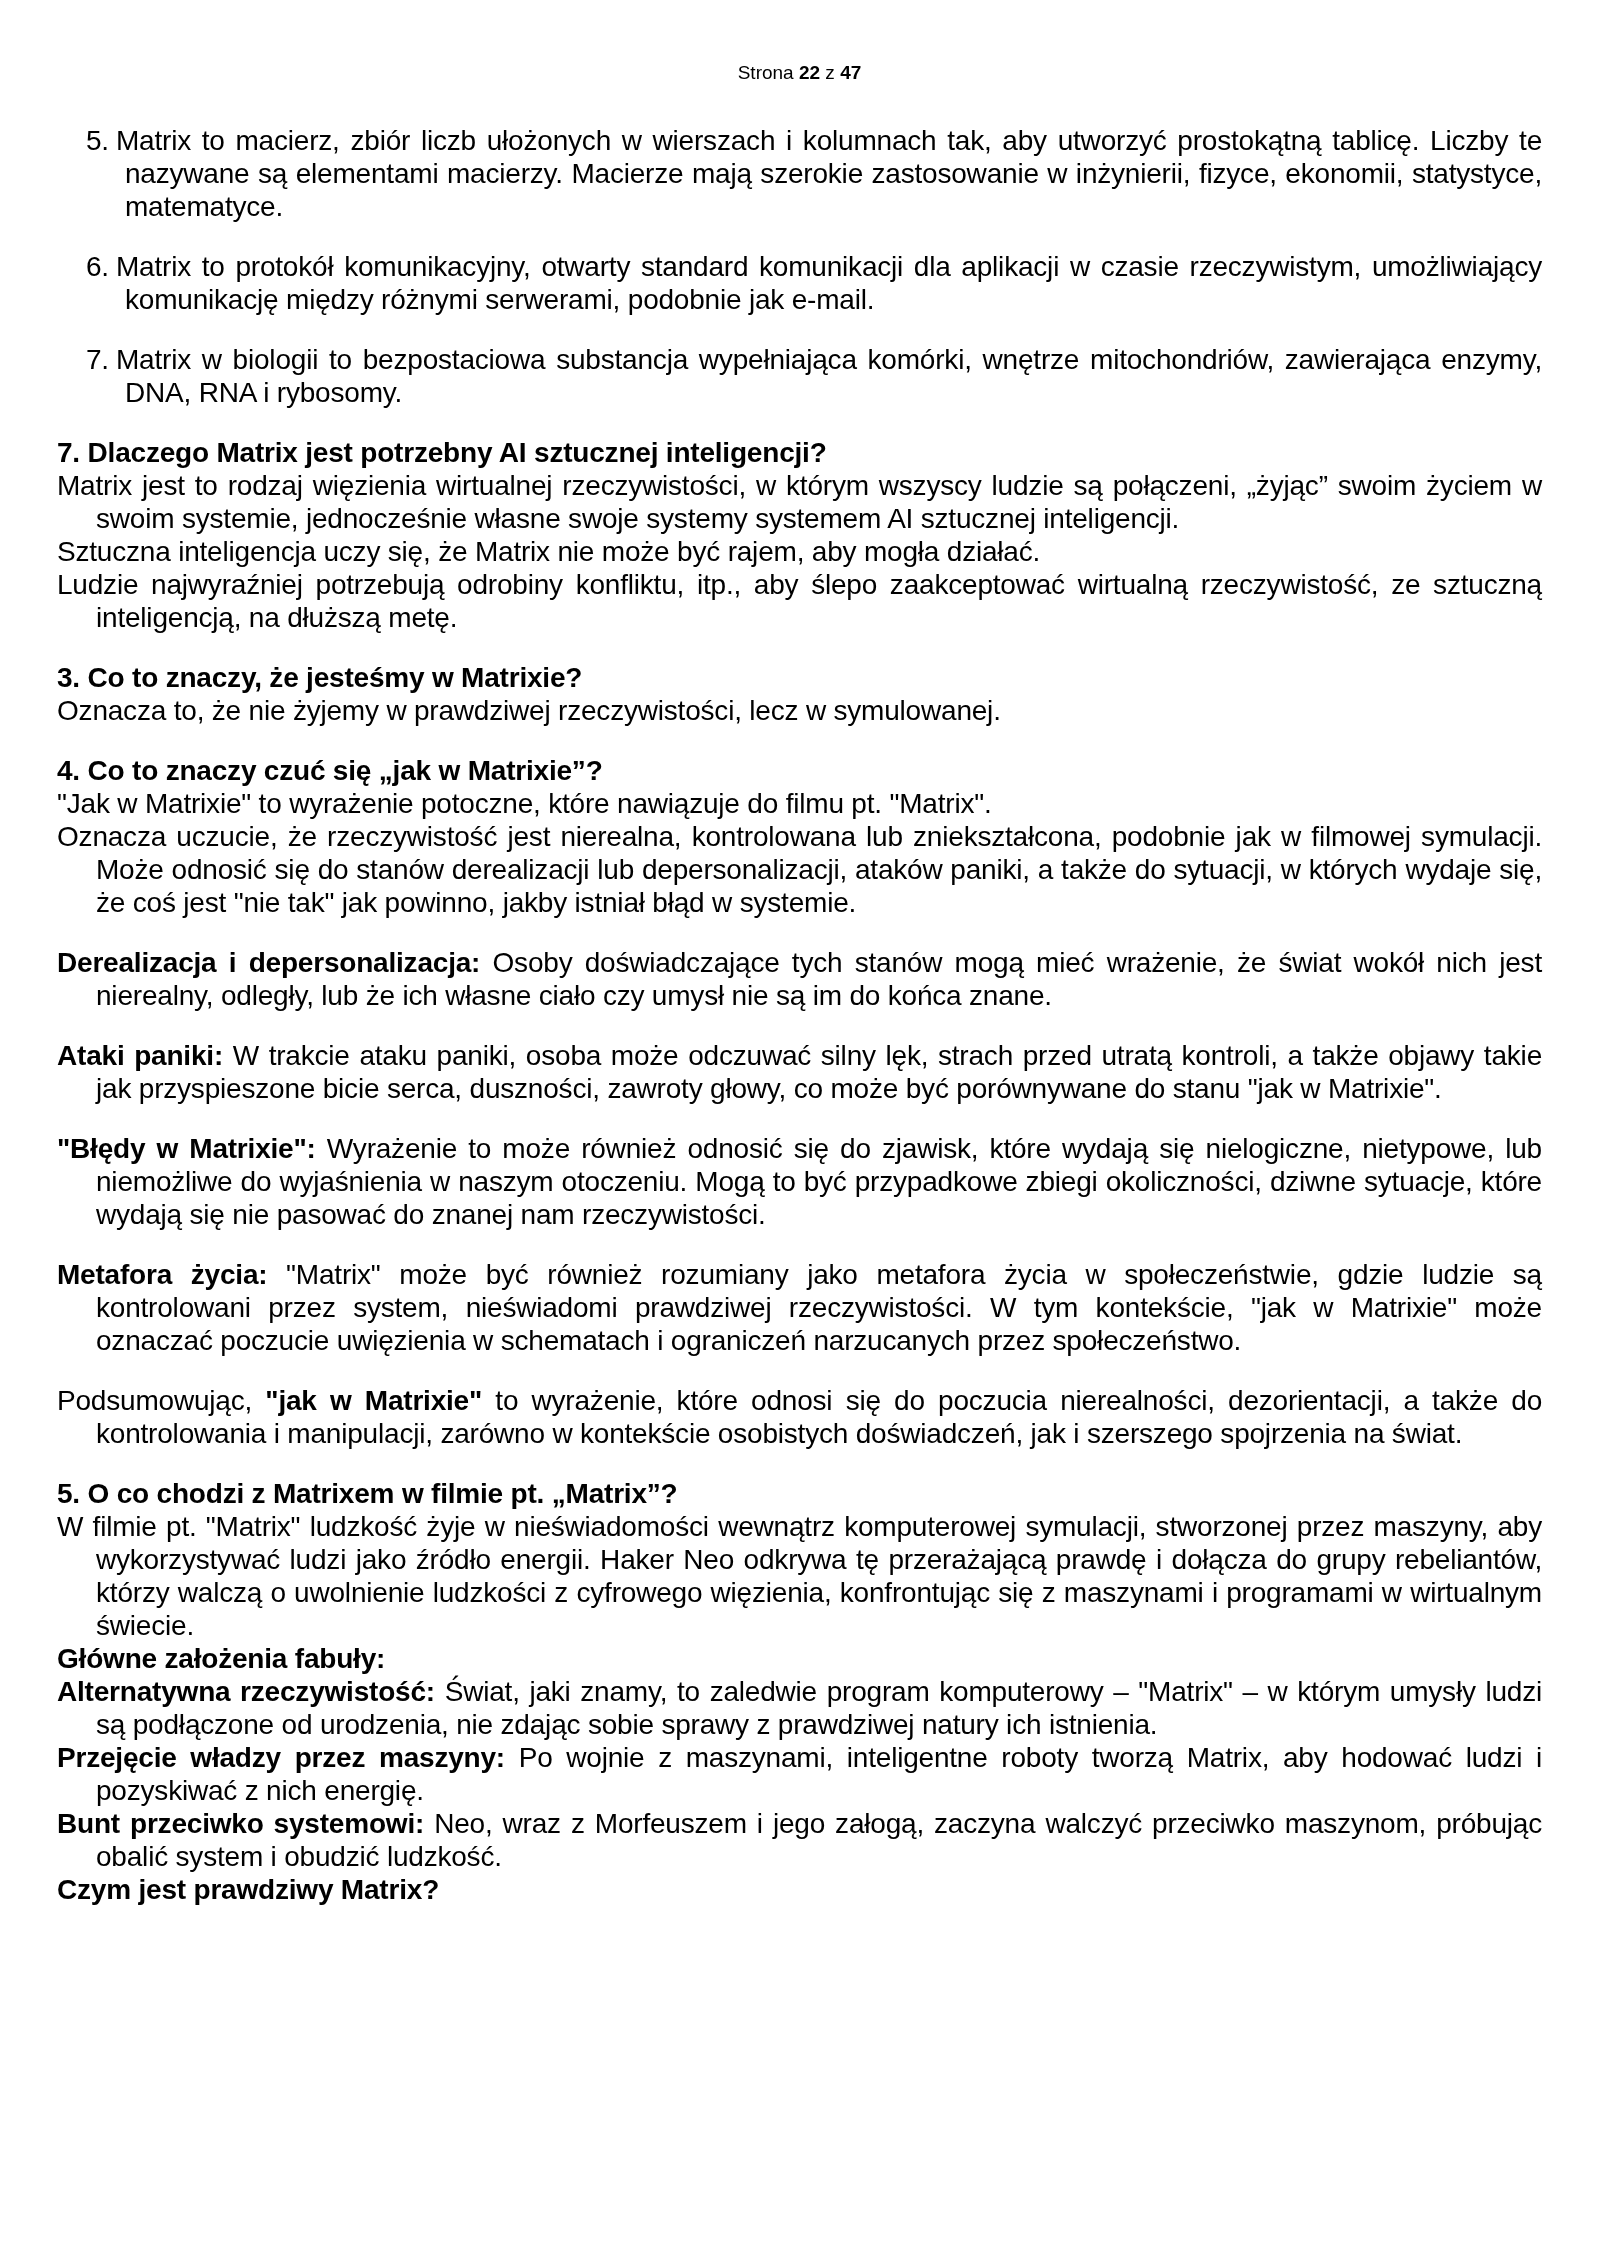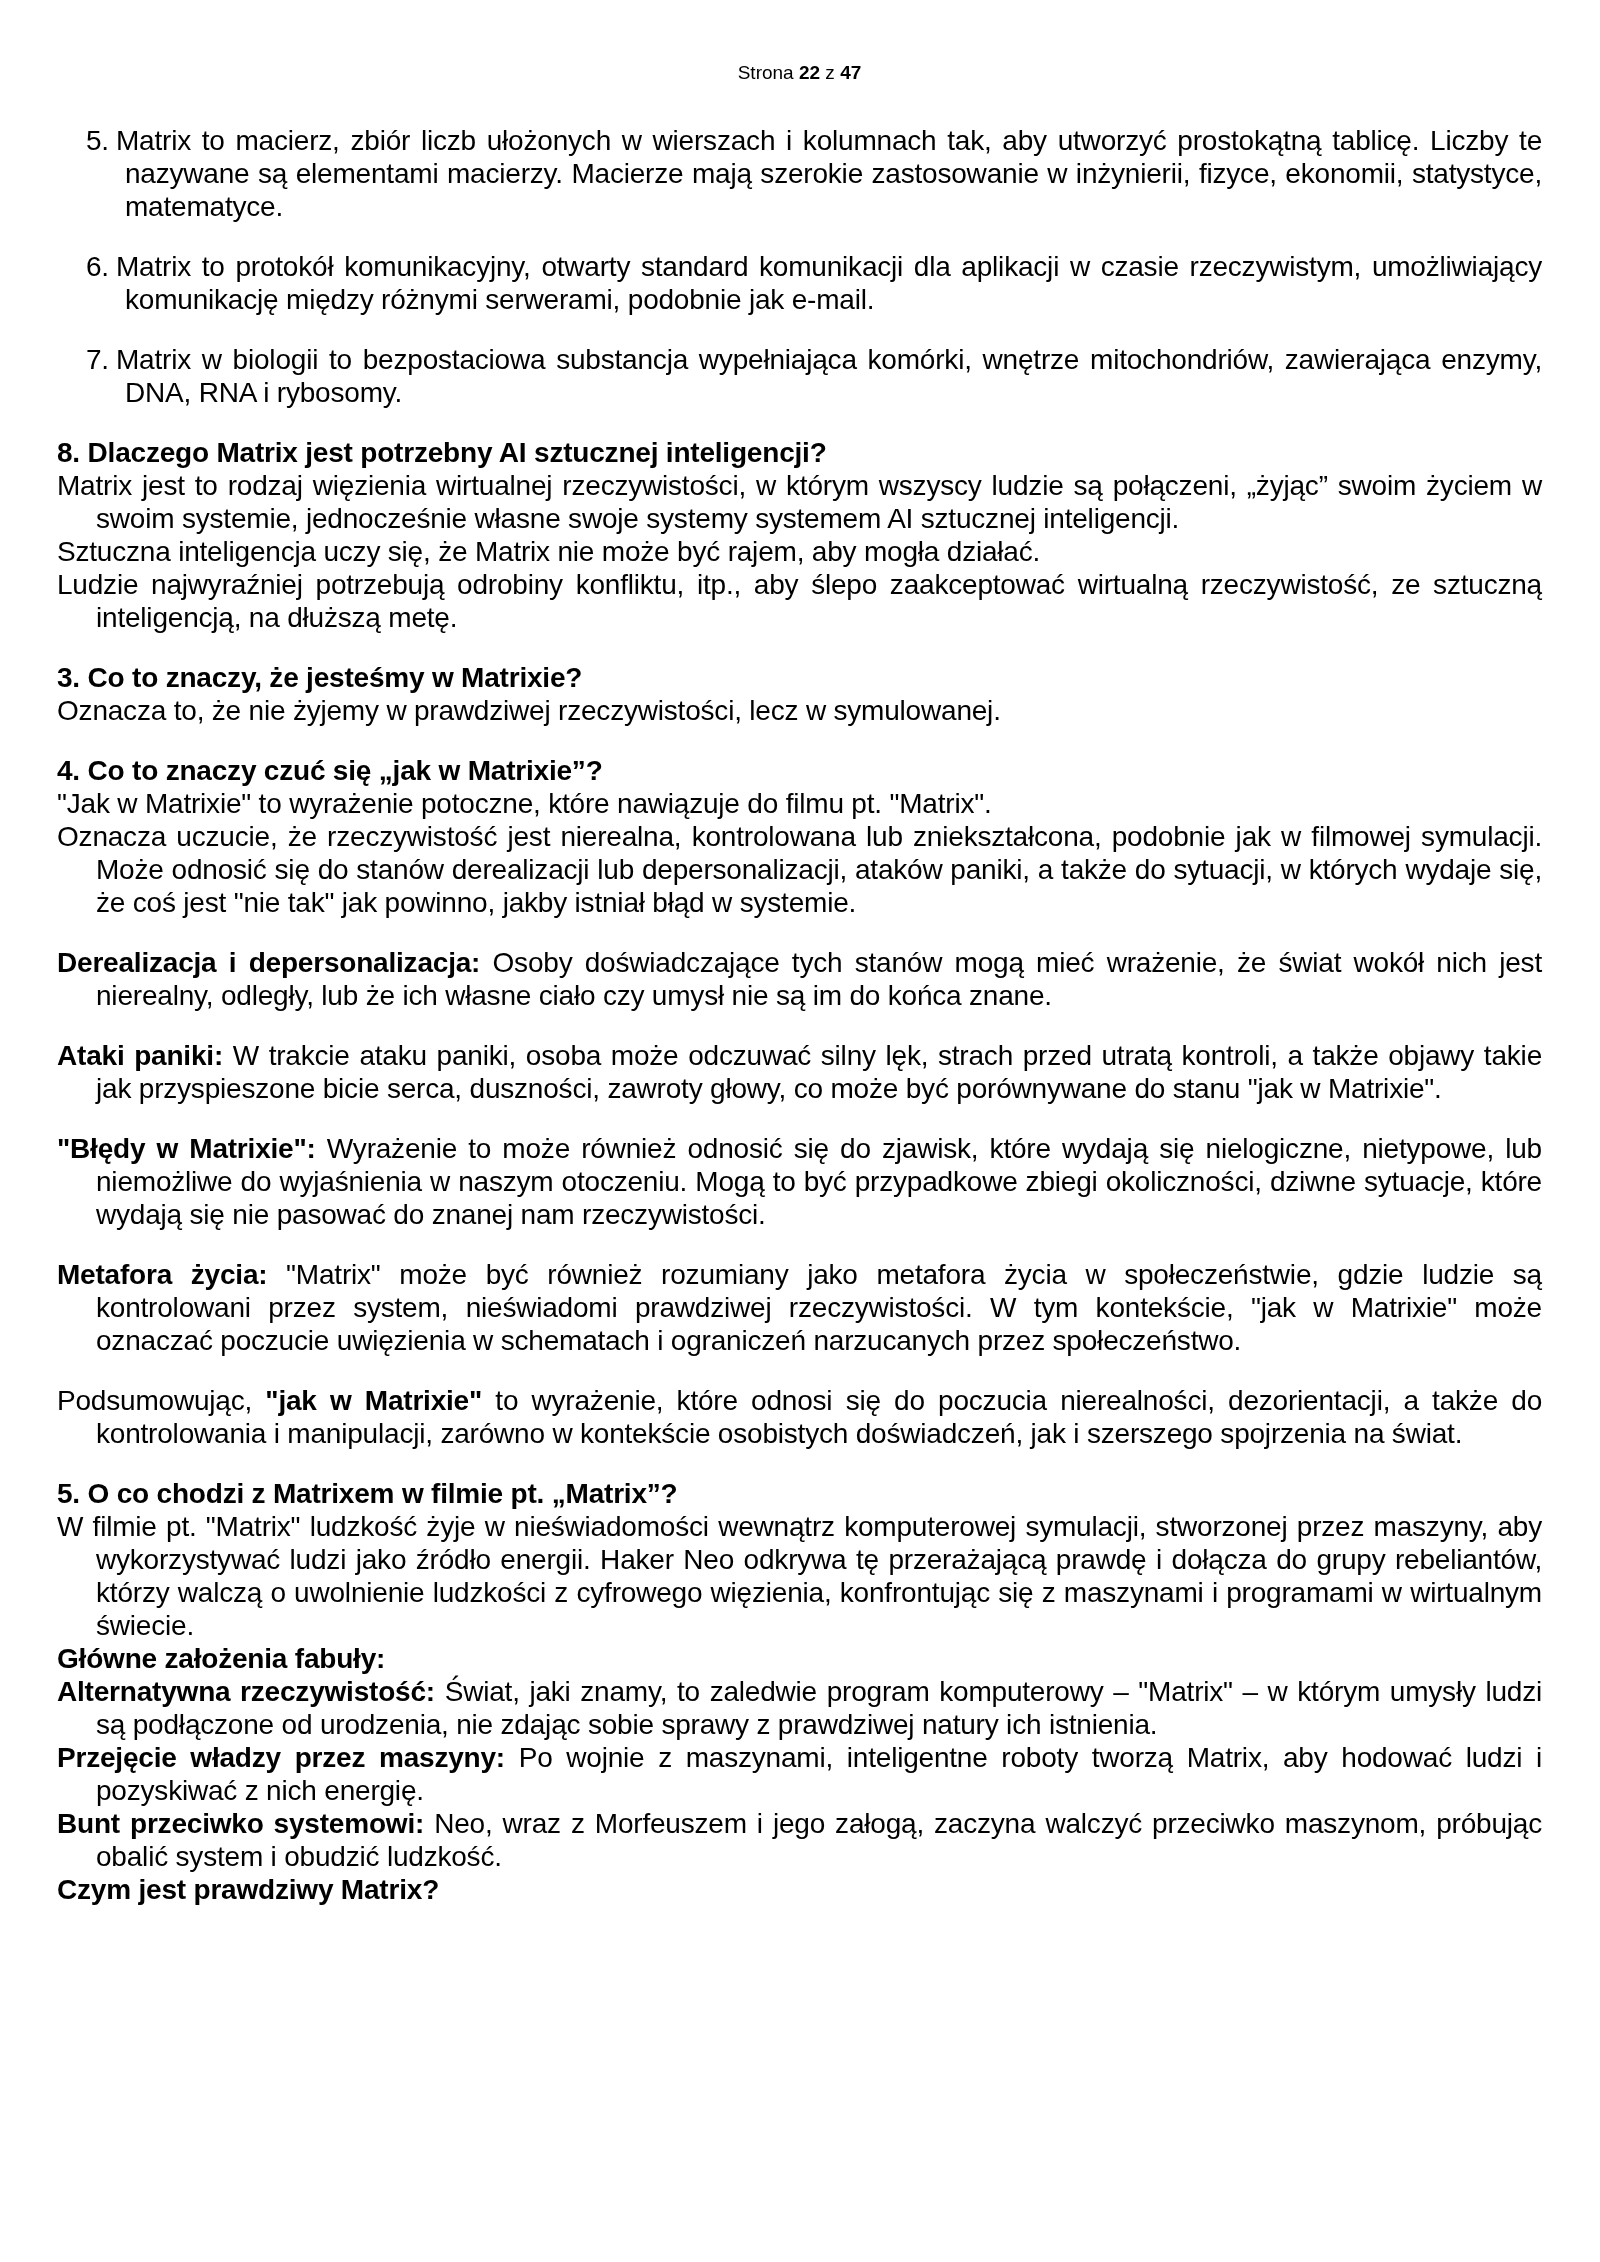--- a/index.html
+++ b/index.html
@@ -39,21 +39,21 @@
 <body>
 
 <div class="page">
   <div class="page-header">
     <span>Strona </span><span class="bold">22</span><span> z </span><span class="bold">47</span>
   </div>
   <main>
       <div class="block list"><span class="num">5.</span><span class="r">Matrix to macierz, zbiór liczb ułożonych w wierszach i kolumnach tak, aby utworzyć prostokątną tablicę. Liczby te nazywane są elementami macierzy. Macierze mają szerokie zastosowanie w inżynierii, fizyce, ekonomii, statystyce, matematyce.</span></div>
       <div class="block list gap"><span class="num">6.</span><span class="r">Matrix to protokół komunikacyjny, otwarty standard komunikacji dla aplikacji w czasie rzeczywistym, umożliwiający komunikację między różnymi serwerami, podobnie jak e-mail.</span></div>
       <div class="block list gap"><span class="num">7.</span><span class="r">Matrix w biologii to bezpostaciowa substancja wypełniająca komórki, wnętrze mitochondriów, zawierająca enzymy, DNA, RNA i rybosomy.</span></div>
-      <div class="block heading gap"><span class="b">8. Dlaczego Matrix jest potrzebny AI sztucznej inteligencji?</span></div>
+      <div class="block heading gap"><span class="b">7. Dlaczego Matrix jest potrzebny AI sztucznej inteligencji?</span></div>
       <div class="block para"><span class="r">Matrix jest to rodzaj więzienia wirtualnej rzeczywistości, w którym wszyscy ludzie są połączeni, „żyjąc” swoim życiem w swoim systemie, jednocześnie własne swoje systemy systemem AI sztucznej inteligencji.</span></div>
       <div class="block para"><span class="r">Sztuczna inteligencja uczy się, że Matrix nie może być rajem, aby mogła działać.</span></div>
       <div class="block para"><span class="r">Ludzie najwyraźniej potrzebują odrobiny konfliktu, itp., aby ślepo zaakceptować wirtualną rzeczywistość, ze sztuczną inteligencją, na dłuższą metę.</span></div>
       <div class="block heading gap"><span class="b">3. Co to znaczy, że jesteśmy w Matrixie?</span></div>
       <div class="block para"><span class="r">Oznacza to, że nie żyjemy w prawdziwej rzeczywistości, lecz w symulowanej.</span></div>
       <div class="block heading gap"><span class="b">4. Co to znaczy czuć się „jak w Matrixie”?</span></div>
       <div class="block para"><span class="r">"Jak w Matrixie" to wyrażenie potoczne, które nawiązuje do filmu pt. "Matrix".</span></div>
       <div class="block para"><span class="r">Oznacza uczucie, że rzeczywistość jest nierealna, kontrolowana lub zniekształcona, podobnie jak w filmowej symulacji. Może odnosić się do stanów derealizacji lub depersonalizacji, ataków paniki, a także do sytuacji, w których wydaje się, że coś jest "nie tak" jak powinno, jakby istniał błąd w systemie.</span></div>
       <div class="block para gap"><span class="b">Derealizacja i depersonalizacja:</span><span class="r"> Osoby doświadczające tych stanów mogą mieć wrażenie, że świat wokół nich jest nierealny, odległy, lub że ich własne ciało czy umysł nie są im do końca znane.</span></div>
       <div class="block para gap"><span class="b">Ataki paniki:</span><span class="r"> W trakcie ataku paniki, osoba może odczuwać silny lęk, strach przed utratą kontroli, a także objawy takie jak przyspieszone bicie serca, duszności, zawroty głowy, co może być porównywane do stanu "jak w Matrixie".</span></div>

